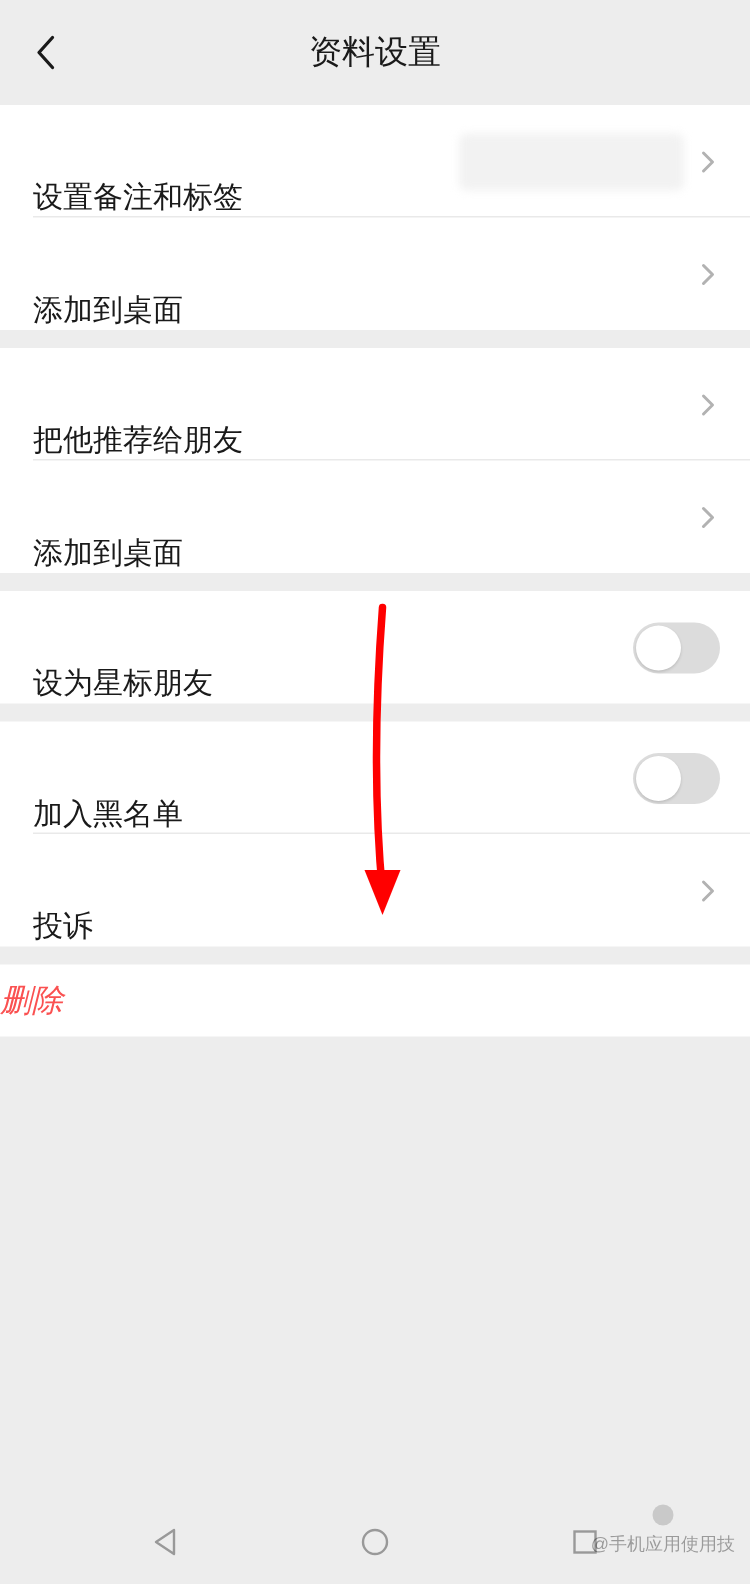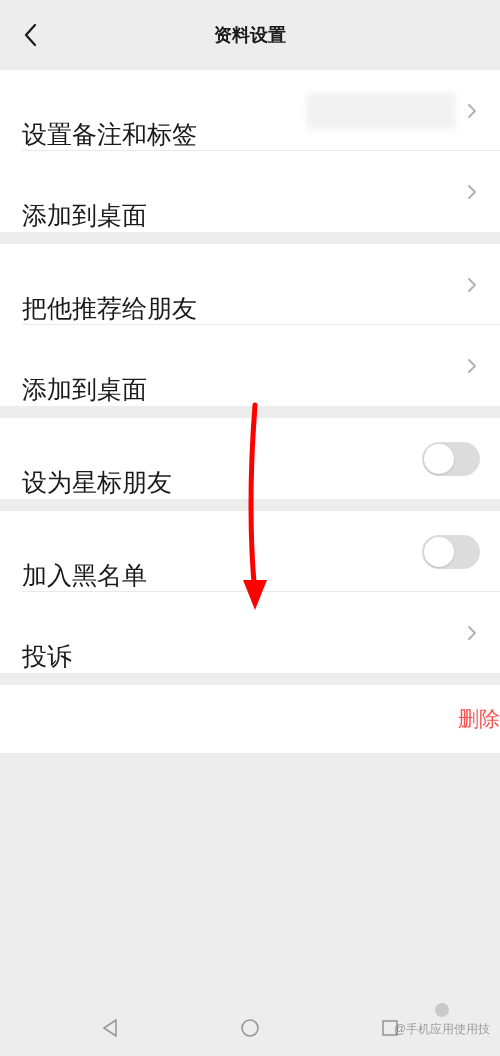--- a/index.html
+++ b/index.html
@@ -28,22 +28,22 @@
       height: 30px;
       display: flex;
       align-items: center;
       justify-content: center;
       cursor: pointer;
     }
     .header-title {
       position: absolute;
       left: 50%;
       transform: translateX(-50%);
-      font-size: 18px;
-      font-weight: 700;
+      font-size: 22px;
+      font-weight: 400;
       color: #1a1a1a;
     }
     .group {
       background: #fff;
       margin-bottom: 12px;
     }
     .row {
       min-height: 68px;
       display: flex;
       align-items: center;
@@ -55,21 +55,21 @@
     .row:not(:last-child)::after {
       content: "";
       position: absolute;
       left: 22px;
       right: 0;
       bottom: 0;
       height: 1px;
       background: #e9e9e9;
     }
     .row-label {
-      font-size: 25px;
+      font-size: 20px;
       color: #1a1a1a;
       margin-top: 48px;
     }
     .row-right {
       display: flex;
       align-items: center;
       gap: 8px;
     }
     .blurred-value {
       width: 150px;
@@ -100,25 +100,26 @@
       height: 30px;
       border-radius: 50%;
       background: #fff;
       box-shadow: 0 1px 2px rgba(0,0,0,0.15);
     }
     .delete-group {
       background: #fff;
       margin-bottom: 0;
     }
     .delete-row {
-      height: 68px;
-      display: flex;
-      align-items: center;
-      justify-content: flex-end;
+      height: 48px;
+      display: flex;
+      align-items: center;
+      justify-content: flex-start;
       cursor: pointer;
+      font-style: italic;
     }
     .delete-text {
       font-size: 21px;
       color: #fa5151;
     }
     .arrow-overlay {
       position: absolute;
       pointer-events: none;
       left: 235px;
       top: 400px;

